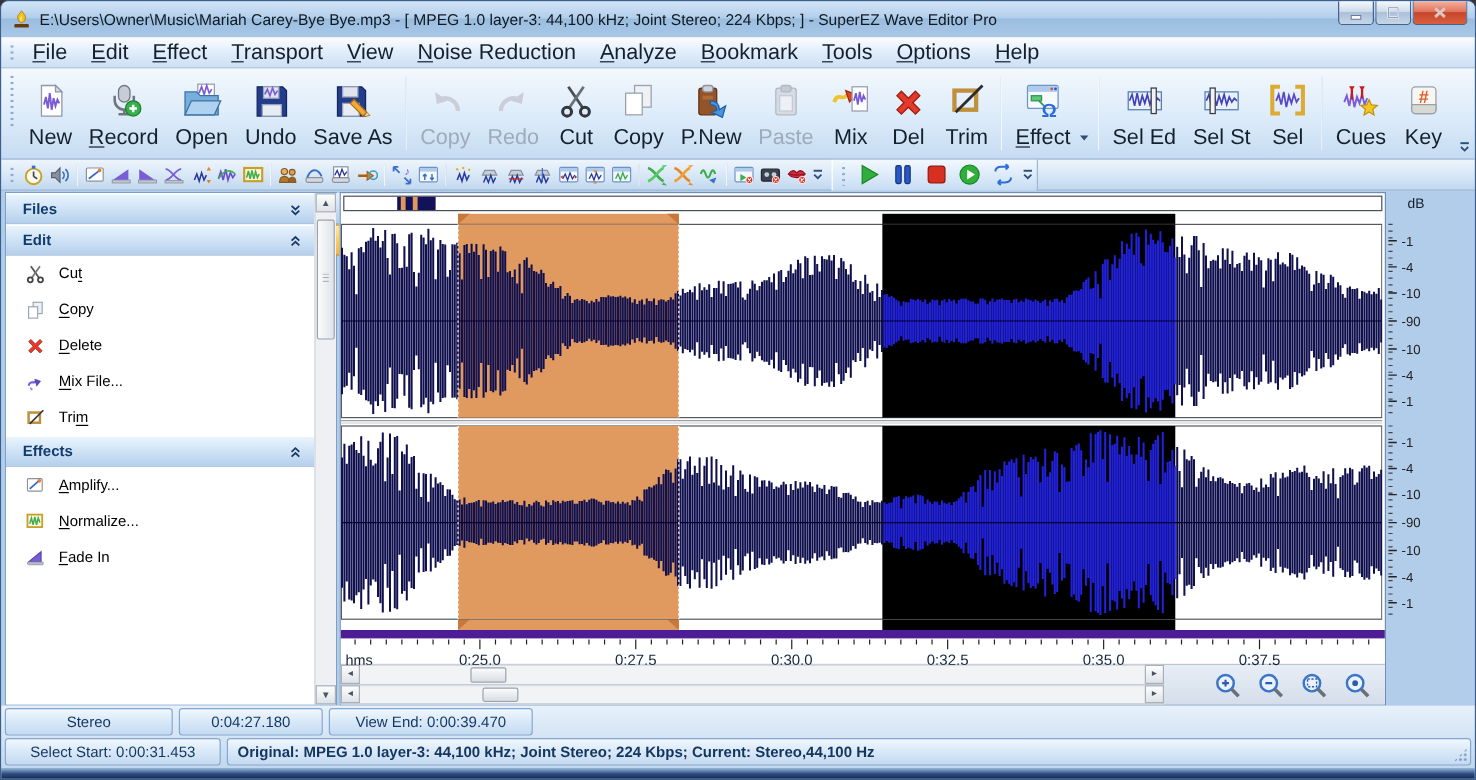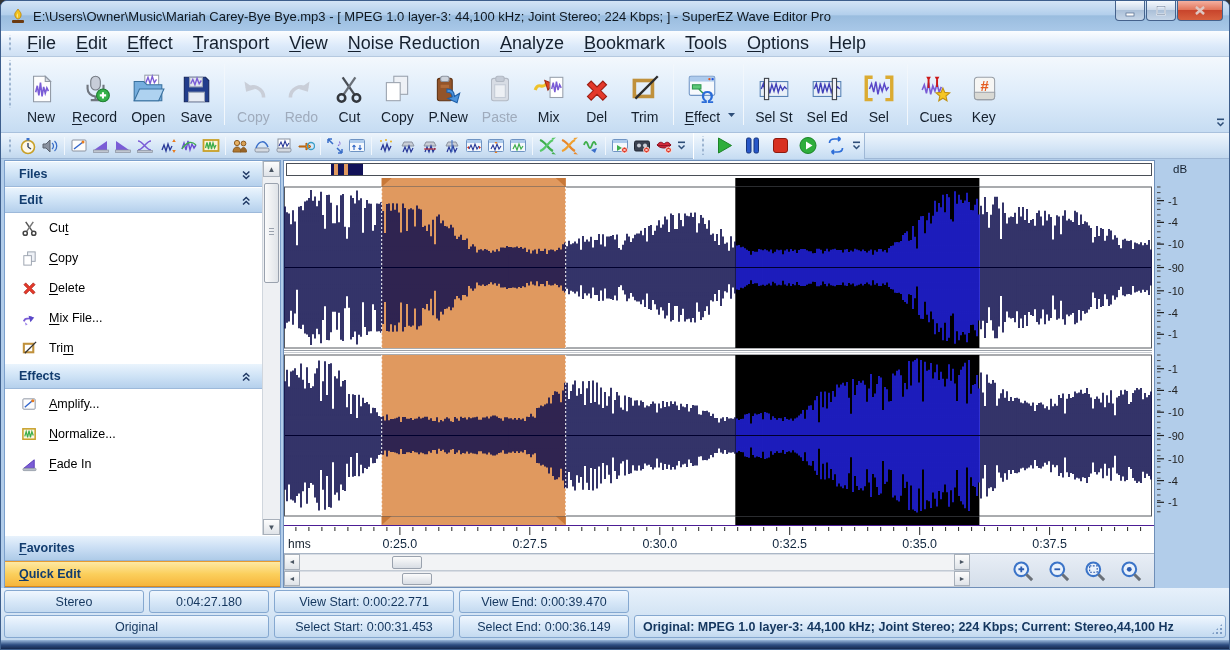--- a/index.html
+++ b/index.html
@@ -14,52 +14,52 @@
   .winbtn.close{width:46px;background:linear-gradient(#f4b0a0,#e06a4e 45%,#c63podcast 0) ;background:linear-gradient(#f4b0a0,#e2765c 45%,#c8452c 50%,#d8603e);}
   
   .menubar{height:26px;flex:0 0 26px;display:flex;align-items:center;background:linear-gradient(#fbfdff,#dceafa 60%,#cfe0f3);border-bottom:1px solid #b5c9e0;padding-left:2px;}
   .grip{width:6px;height:70%;margin:0 4px;background-image:radial-gradient(circle,#8fa9c8 1px,rgba(0,0,0,0) 1.3px);background-size:4px 5px;background-repeat:repeat-y;background-position:center;}
   .menu-item{padding:4px 10px;font-size:18px;color:#15202e;}
   u{text-decoration:underline;text-underline-offset:2px;}
   
   .tbmain{height:76px;flex:0 0 76px;background:linear-gradient(#f3f8fd,#dcebfa 55%,#c6dcf2);border-bottom:1px solid #a9c1dd;display:flex;align-items:stretch;padding:3px 2px 3px 2px;position:relative;}
   .tb-btn{display:flex;flex-direction:column;align-items:center;justify-content:flex-end;padding:3px 7px 4px;border-radius:3px;min-width:44px;}
   .tb-btn .tb-ico{height:36px;display:flex;align-items:center;}
-  .tb-btn .tb-lbl{font-size:14px;color:#15202e;margin-top:2px;white-space:nowrap;}
+  .tb-btn .tb-lbl{font-size:18px;color:#15202e;margin-top:2px;white-space:nowrap;}
   .tb-btn.disabled .tb-lbl{color:#9fabbc;}
   .tb-sep{width:1px;background:#b0c4dc;border-right:1px solid #f2f7fc;margin:4px 4px;}
   .tb-wrap{display:flex;align-items:stretch;}
   .tb-drop{display:flex;align-items:flex-end;padding:0 3px 10px 0;}
   .tb-overflow{position:absolute;right:3px;bottom:4px;}
   
   .tbsmall{height:26px;flex:0 0 26px;background:linear-gradient(#eef5fc,#d4e5f6 60%,#c2d8ee);border-bottom:1px solid #9fb8d6;display:flex;align-items:center;padding-left:2px;}
   .sm-btn{width:22px;height:22px;display:flex;align-items:center;justify-content:center;border-radius:2px;}
   .sm-sep{width:1px;height:18px;background:#a8bcd4;border-right:1px solid #f0f6fc;margin:0 3px;}
   .sm-chev{width:12px;height:22px;display:flex;align-items:center;justify-content:center;}
   .tr-seg{display:flex;align-items:center;height:26px;margin-left:6px;padding:0 2px;background:linear-gradient(#f2f8fd,#d8e8f8 60%,#c6dcf2);border-left:1px solid #fff;border-right:1px solid #9fb8d6;}
   .tr-btn{width:28px;height:22px;display:flex;align-items:center;justify-content:center;}
   
   .content{flex:1;display:flex;background:#b2cdea;padding:1px 0 0 3px;min-height:0;}
-  .sidebar{width:277px;flex:0 0 277px;display:flex;flex-direction:column;border:1px solid #7ca0cc;background:#fff;}
+  .sidebar{width:277px;flex:0 0 277px;display:flex;border:1px solid #7ca0cc;background:#fff;}
   .sb-main{flex:1;display:flex;min-height:0;}
   .sb-list{width:257px;flex:0 0 257px;display:flex;flex-direction:column;background:#fff;}
   .sb-header{height:26px;flex:0 0 26px;display:flex;align-items:center;justify-content:space-between;padding:0 10px 0 14px;background:linear-gradient(#eaf4fd,#cfe3f6 50%,#b5d0ec);border-top:1px solid #fff;border-bottom:1px solid #9db9da;font-size:12.5px;font-weight:bold;color:#123c6e;}
   .sb-item{height:30px;flex:0 0 30px;display:flex;align-items:center;gap:11px;padding-left:16px;font-size:12.5px;color:#000;}
   .sb-scroll{width:18px;flex:0 0 18px;background:#eef0f3;border-left:1px solid #d0d6dd;display:flex;flex-direction:column;}
   .sb-arrow{height:16px;flex:0 0 16px;background:linear-gradient(#fdfdfd,#dfe3e8);border:1px solid #a8b0ba;display:flex;align-items:center;justify-content:center;font-size:8px;color:#4a5562;}
   .sb-track{flex:1;position:relative;}
   .sb-thumb{position:absolute;left:1px;right:1px;top:6px;height:100px;background:linear-gradient(90deg,#fbfbfb,#dfe3e8);border:1px solid #9aa2ae;border-radius:2px;}
   .sb-thumb:after{content:"";position:absolute;left:4px;right:4px;top:44px;height:8px;background-image:linear-gradient(#9aa2ae 1px,rgba(0,0,0,0) 1px);background-size:100% 3px;}
   .sb-tab{height:26px;flex:0 0 26px;display:flex;align-items:center;padding-left:14px;font-size:12.5px;font-weight:bold;color:#123c6e;background:linear-gradient(#e8f2fc,#cadef4 50%,#aecbe8);border-top:1px solid #fff;border-bottom:1px solid #94b2d4;}
   .sb-tab.active{background:linear-gradient(#fde9a4,#fbcf5c 50%,#f6b53c);border-top:1px solid #e89c2e;border-bottom:1px solid #d88a1e;}
   
   .wavepanel{width:872px;flex:0 0 872px;margin-left:2px;border:1px solid #6f8fb8;background:#fff;display:flex;flex-direction:column;}
   .overview{height:13px;flex:0 0 13px;margin:2px 2px 2px 2px;border:1px solid #4a4f57;position:relative;background:#fff;}
   .ov-seg{position:absolute;top:0;bottom:0;}
-  .ruler{height:28px;flex:0 0 28px;border-top:1px solid #4c1d95;position:relative;background:#fff;}
+  .ruler{height:28px;flex:0 0 28px;border-top:7px solid #4c1d95;position:relative;background:#fff;}
   .scrollzone{height:34px;flex:0 0 34px;display:flex;background:linear-gradient(#e8eef6,#d4deea);border-top:1px solid #aab6c6;}
   .hscrolls{width:686px;display:flex;flex-direction:column;}
   .hsb{height:17px;display:flex;border-bottom:1px solid #c2cad4;background:#f2f3f5;}
   .hsb-ar{width:16px;background:linear-gradient(#fdfdfd,#dfe3e8);border:1px solid #a8b0ba;display:flex;align-items:center;justify-content:center;font-size:7px;color:#4a5562;}
   .hsb-track{flex:1;position:relative;border-top:1px solid #d8dde4;}
   .hsb-thumb{position:absolute;top:1px;bottom:1px;width:30px;background:linear-gradient(#fbfbfb,#d8dde4);border:1px solid #9aa2ae;border-radius:2px;}
   .zoombtns{flex:1;display:flex;align-items:center;justify-content:flex-end;gap:10px;padding-right:10px;}
   .zbtn{width:26px;height:24px;display:flex;align-items:center;justify-content:center;}
   .dbcol{width:36px;flex:0 0 36px;text-align:center;}
   
@@ -159,21 +159,33 @@
       </div>
       <div class="tb-btn">
         <div class="tb-ico">
           <svg width="34" height="30" viewBox="0 0 32 28">
             <path d="M5 3h20l3 3v20H5z" fill="#223d8c" stroke="#15265c"></path>
             <rect x="10" y="3" width="12" height="9" fill="#dfe4ee" stroke="#9aa2b4"></rect>
             <polyline points="11,9 13,5 15,10 17,4 19,9 21,6" fill="none" stroke="#7a5cd6" stroke-width="1.3"></polyline>
             <rect x="9" y="17" width="15" height="9" fill="#e8ecf4" stroke="#9aa2b4"></rect>
           </svg>
         </div>
-        <span class="tb-lbl">Save</span>
+        <span class="tb-lbl">Undo</span>
+      </div>
+      <div class="tb-btn">
+        <div class="tb-ico">
+          <svg width="34" height="30" viewBox="0 0 32 28">
+            <path d="M4 3h19l3 3v20H4z" fill="#223d8c" stroke="#15265c"></path>
+            <rect x="8" y="3" width="12" height="8" fill="#dfe4ee" stroke="#9aa2b4"></rect>
+            <rect x="8" y="16" width="13" height="10" fill="#e8ecf4" stroke="#9aa2b4"></rect>
+            <path d="M17 13l10 10-3 3-10-10z" fill="#f2a93b" stroke="#a86f12"></path>
+            <path d="M27 23l2.5 2.5-5 1z" fill="#e8ddc8" stroke="#a86f12" stroke-width=".7"></path>
+          </svg>
+        </div>
+        <span class="tb-lbl">Save As</span>
       </div>
       <div class="tb-sep"></div>
       <div class="tb-btn disabled">
         <div class="tb-ico">
           <svg width="34" height="30" viewBox="0 0 32 28">
             <path d="M26 22a10 10 0 0 0-16-8" fill="none" stroke="#c9ced8" stroke-width="3.4"></path>
             <path d="M8 7l1.5 9.5L18 14z" fill="#c9ced8"></path>
           </svg>
         </div>
         <span class="tb-lbl">Copy</span>
@@ -277,34 +289,34 @@
             <path d="M1 2l3.5 4L8 2z" fill="#2e4e78"></path>
           </svg>
         </div>
       </div>
       <div class="tb-sep"></div>
       <div class="tb-btn">
         <div class="tb-ico">
           <svg width="34" height="30" viewBox="0 0 32 28">
             <rect x="3" y="7" width="26" height="14" fill="#e9f0f8" stroke="#5580b4"></rect>
             <polyline points="4,14 6,9 8,18 10,8 12,18 14,10 16,16 18,9 20,17 22,11 24,15 26,12 28,14" fill="none" stroke="#4040b8" stroke-width="1.3"></polyline>
-            <rect x="7" y="4" width="4" height="20" fill="#f0f2f6" stroke="#3a3f47"></rect>
-          </svg>
-        </div>
-        <span class="tb-lbl">Sel St</span>
+            <rect x="21" y="4" width="4" height="20" fill="#f0f2f6" stroke="#3a3f47"></rect>
+          </svg>
+        </div>
+        <span class="tb-lbl">Sel Ed</span>
       </div>
       <div class="tb-btn">
         <div class="tb-ico">
           <svg width="34" height="30" viewBox="0 0 32 28">
             <rect x="3" y="7" width="26" height="14" fill="#e9f0f8" stroke="#5580b4"></rect>
             <polyline points="4,14 6,9 8,18 10,8 12,18 14,10 16,16 18,9 20,17 22,11 24,15 26,12 28,14" fill="none" stroke="#4040b8" stroke-width="1.3"></polyline>
-            <rect x="21" y="4" width="4" height="20" fill="#f0f2f6" stroke="#3a3f47"></rect>
-          </svg>
-        </div>
-        <span class="tb-lbl">Sel Ed</span>
+            <rect x="7" y="4" width="4" height="20" fill="#f0f2f6" stroke="#3a3f47"></rect>
+          </svg>
+        </div>
+        <span class="tb-lbl">Sel St</span>
       </div>
       <div class="tb-btn">
         <div class="tb-ico">
           <svg width="34" height="30" viewBox="0 0 32 28">
             <path d="M10 3H4v21h6" fill="none" stroke="#dbab32" stroke-width="3.2"></path>
             <path d="M22 3h6v21h-6" fill="none" stroke="#dbab32" stroke-width="3.2"></path>
             <polyline points="7,14 9,9 11,17 13,7 15,19 17,10 19,16 21,9 23,15 25,12" fill="none" stroke="#5a48c8" stroke-width="1.4"></polyline>
           </svg>
         </div>
         <span class="tb-lbl">Sel</span>
@@ -957,27 +969,24 @@
           <line x1="2" y1="342.3" x2="9" y2="342.3" stroke="#222" stroke-width="1.2"></line>
           <text x="13" y="346.3" font-size="11" fill="#222">-1</text>
         </svg>
       </div>
   </div>
 
   <div class="statusarea">
     <div class="srow">
       <div class="scell" style="width:140px">Stereo</div>
       <div class="scell" style="width:120px">0:04:27.180</div>
-      <div class="scell" style="width:180px">View Start: 0:00:22.771</div>
       <div class="scell" style="width:170px">View End: 0:00:39.470</div>
     </div>
     <div class="srow">
-      <div class="scell" style="width:265px">Original</div>
       <div class="scell" style="width:180px">Select Start: 0:00:31.453</div>
-      <div class="scell" style="width:170px">Select End: 0:00:36.149</div>
       <div class="scell wide" style="flex:1">
         <span>Original: MPEG 1.0 layer-3: 44,100 kHz; Joint Stereo; 224 Kbps;  Current: Stereo,44,100 Hz</span>
         <div class="gripcorner"></div>
       </div>
     </div>
   </div>
   <div class="bottomstrip"></div>
 </div>
 
 </body></html>

